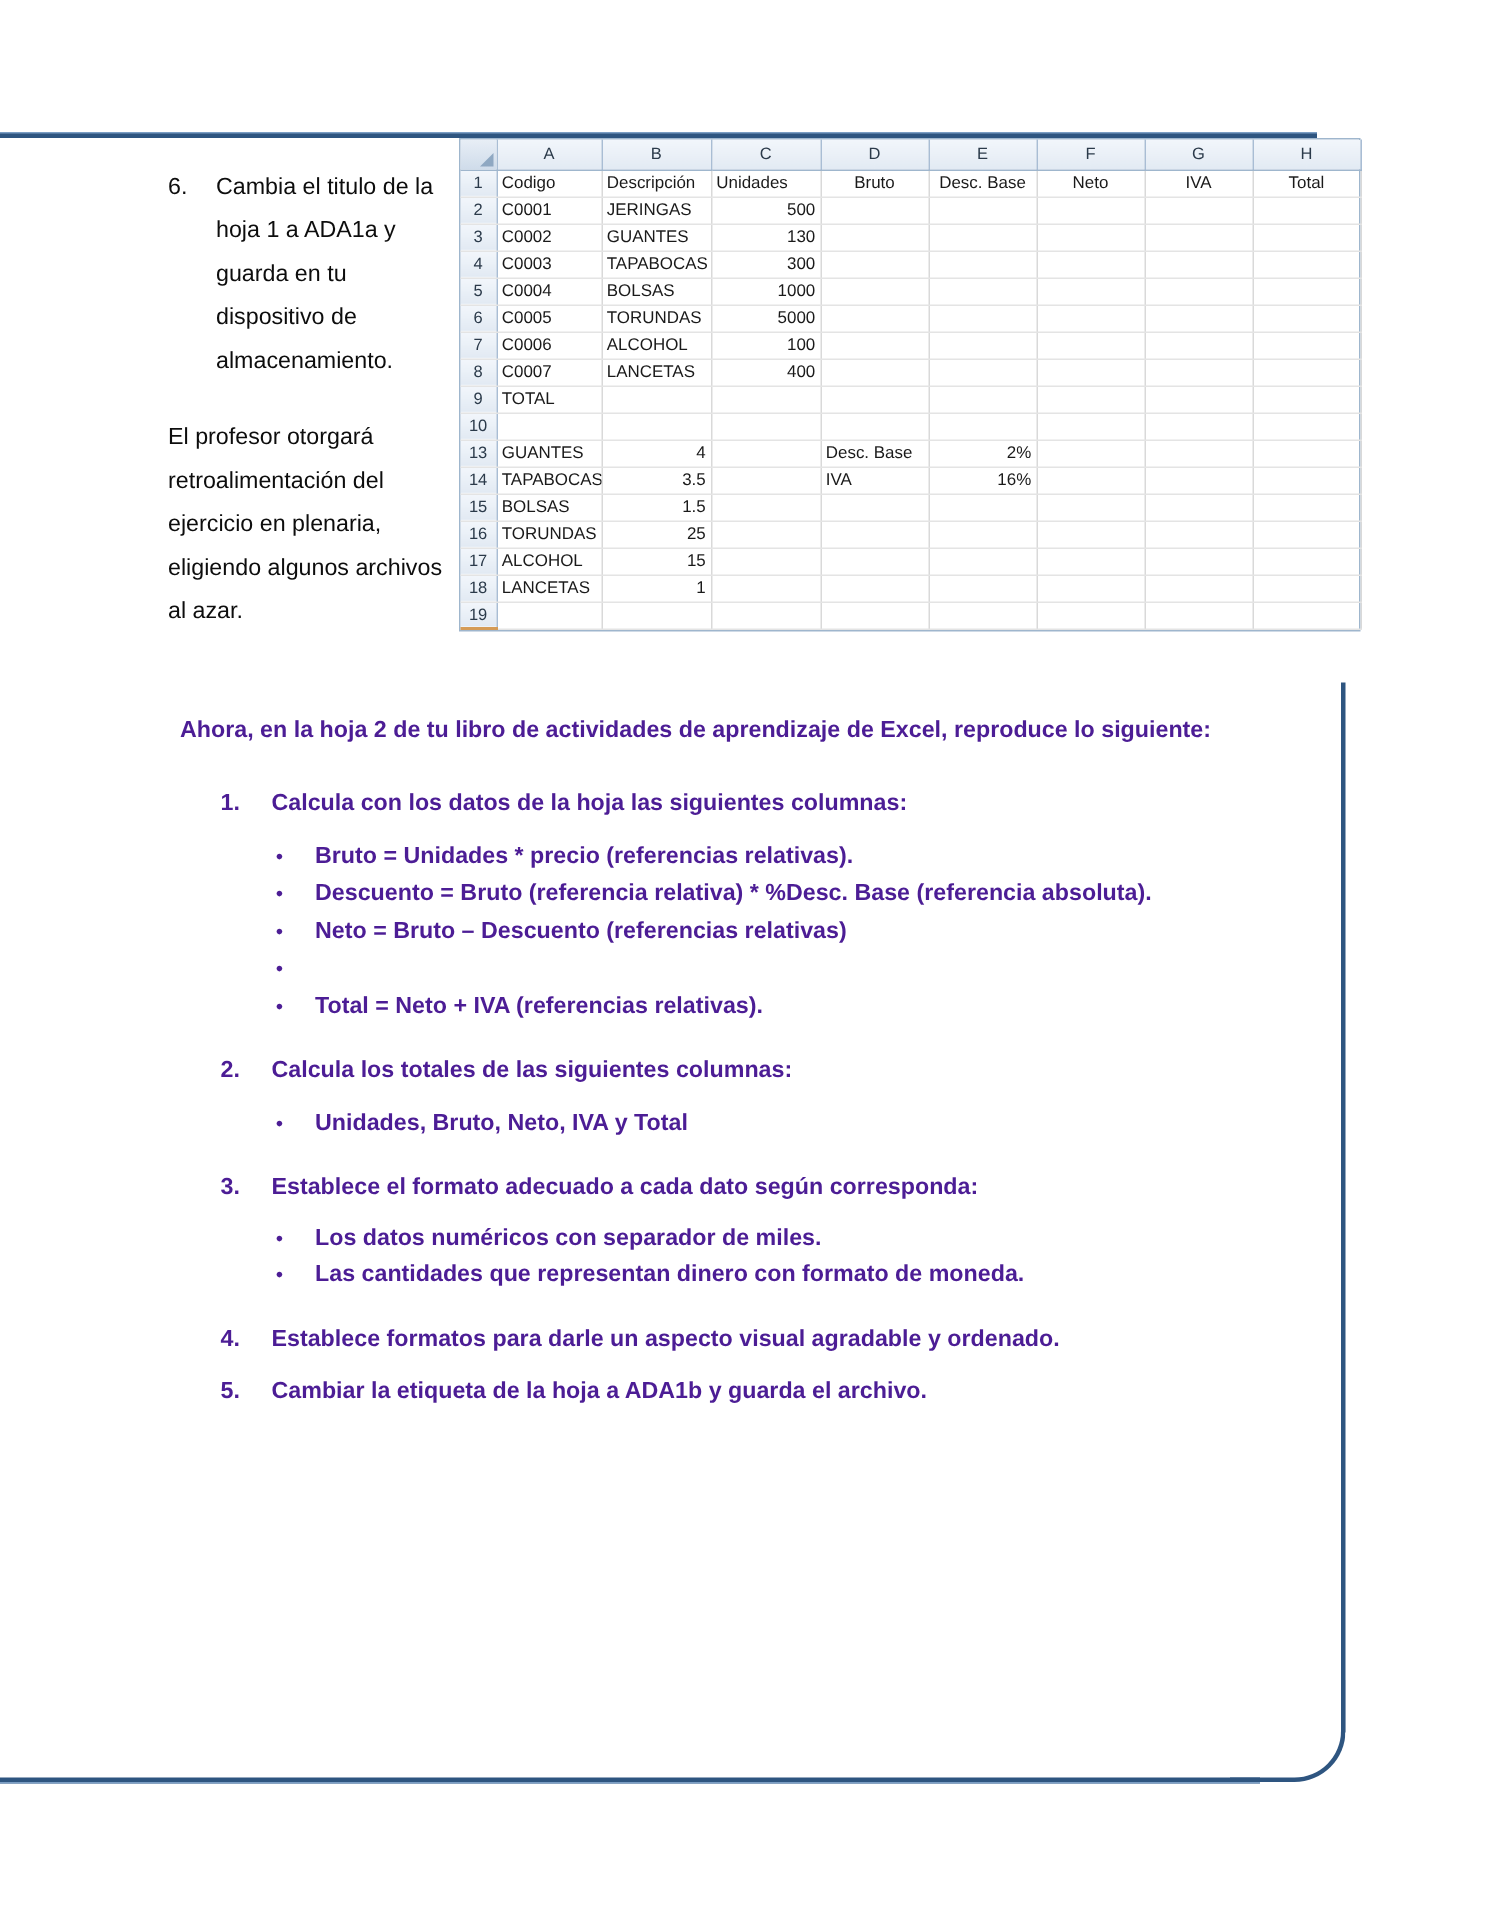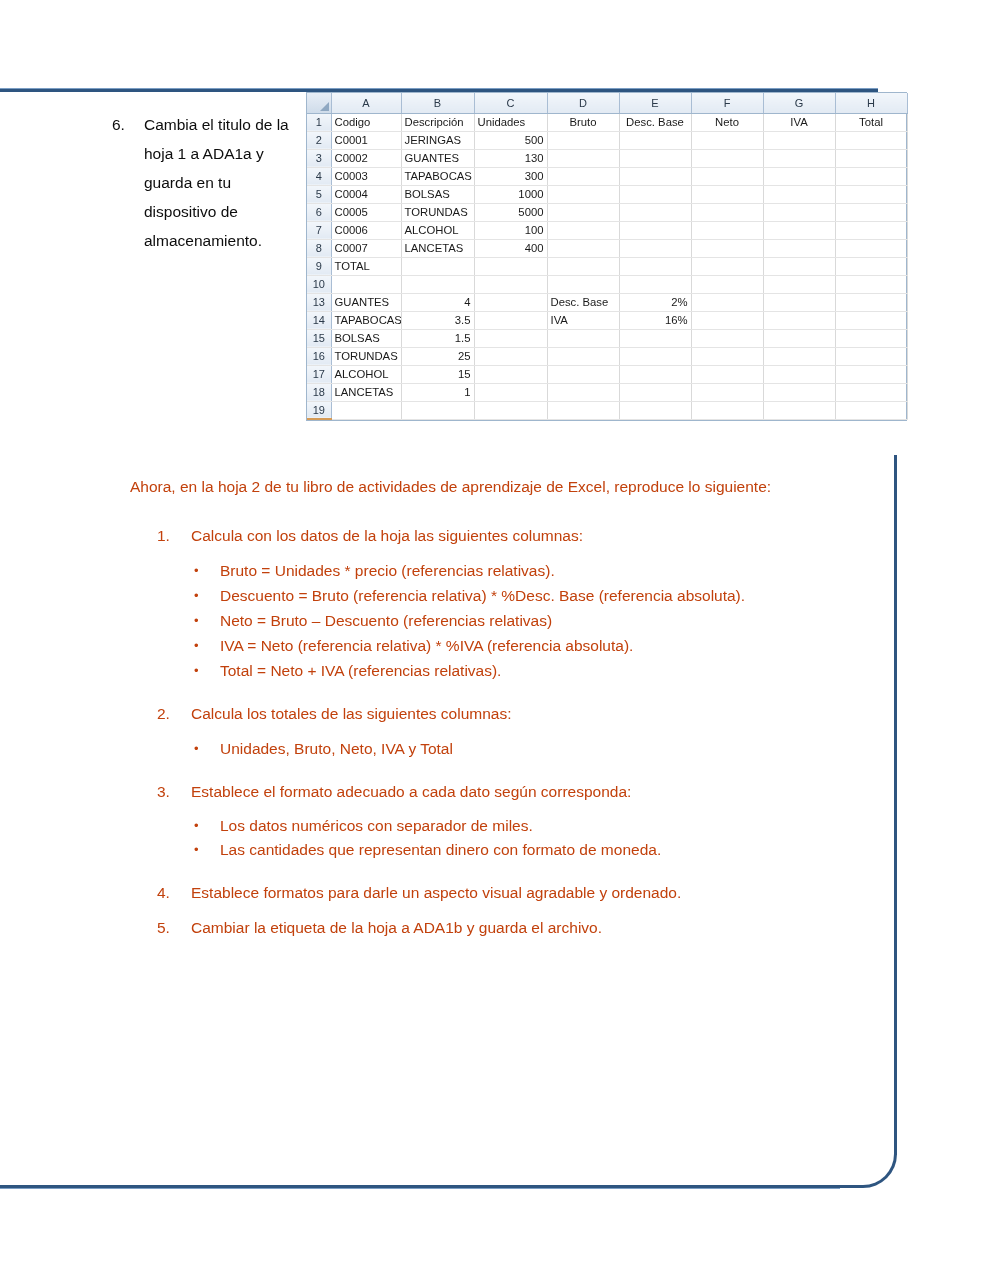--- a/index.html
+++ b/index.html
@@ -147,26 +147,27 @@
   col.col-a   { width: 70px; }
   col.col-b   { width: 73px; }
   col.col-c   { width: 73px; }
   col.col-d, col.col-e, col.col-f, col.col-g, col.col-h { width: 72px; }
   #spreadsheet tr.last-row td { border-bottom: 1px solid #e4e4e4; }
   #spreadsheet tr.bottom-edge td.rowhdr { border-bottom: 2px solid #d59b56; }
 
   
   #body-content {
     position: absolute;
-    left: 130px;
+    left: 120px;
     top: 472px;
     width: 790px;
     font-size: 15.5px;
     line-height: 29px;
-    color: #c2410c;
+    color: #4c1d95;
+    font-weight: bold;
   }
   .para {
     margin: 0 0 20px 0;
   }
   .ol-block {
     margin: 0 0 4px 0;
   }
   .ol-item {
     display: flex;
     margin-bottom: 6px;
@@ -201,20 +202,21 @@
 <div id="page-frame-top"></div>
 <div id="page-frame-right"></div>
 <div id="page-frame-corner"></div>
 <div id="page-frame-bottom"></div>
 
 <div id="left-column">
   <div class="numlist-item">
     <span class="marker">6.</span>
     <span class="body">Cambia el titulo de la hoja 1 a ADA1a y guarda en tu dispositivo de almacenamiento.</span>
   </div>
+  <p id="left-paragraph">El profesor otorgará retroalimentación del ejercicio en plenaria, eligiendo algunos archivos al azar.</p>
 </div>
 
 <div id="spreadsheet">
   <table>
     <colgroup>
       <col class="col-hdr">
         <col class="col-a">
         <col class="col-b">
         <col class="col-c">
       <col class="col-d">
@@ -449,21 +451,20 @@
       <div class="ul-item">
         <span class="bullet">•</span>
         <span class="body">Descuento = Bruto (referencia relativa) * %Desc. Base (referencia absoluta).</span>
       </div>
       <div class="ul-item">
         <span class="bullet">•</span>
         <span class="body">Neto = Bruto – Descuento (referencias relativas)</span>
       </div>
       <div class="ul-item">
         <span class="bullet">•</span>
-        <span class="body">IVA = Neto (referencia relativa) * %IVA (referencia absoluta).</span>
       </div>
       <div class="ul-item">
         <span class="bullet">•</span>
         <span class="body">Total = Neto + IVA (referencias relativas).</span>
       </div>
     </div>
 
     <div class="ol-item">
       <span class="marker">2.</span>
       <span class="body">Calcula los totales de las siguientes columnas:</span>

